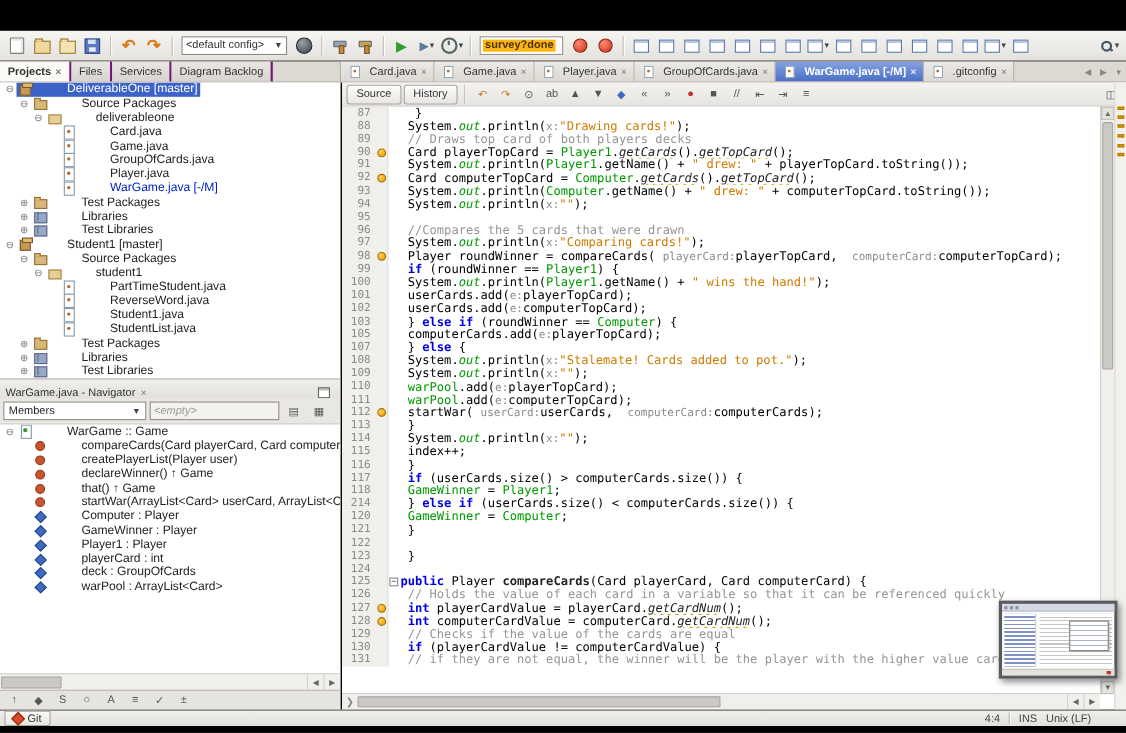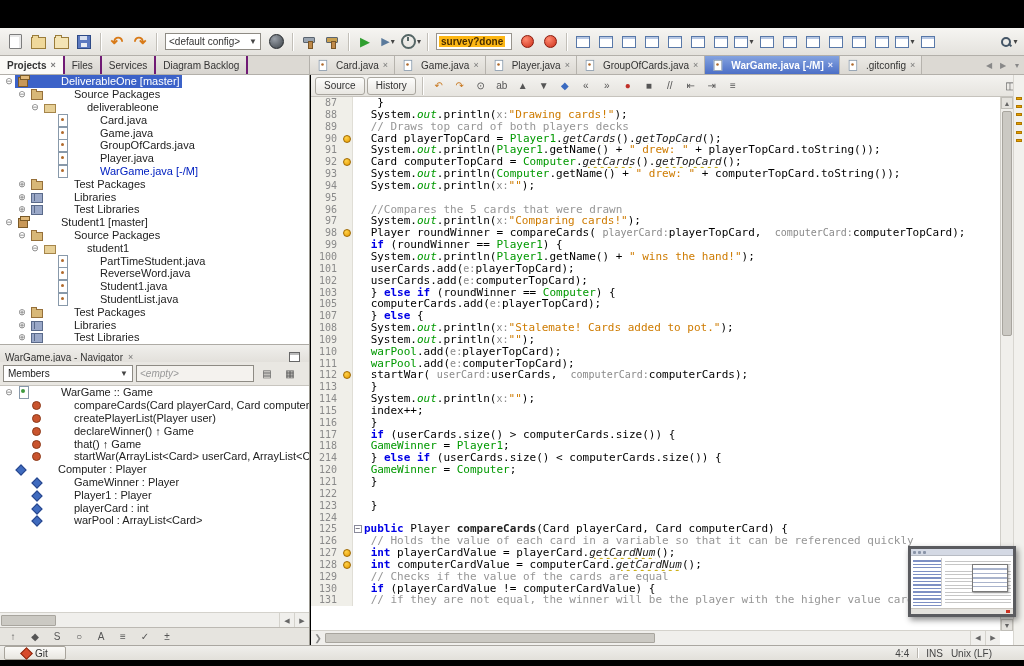--- a/index.html
+++ b/index.html
@@ -149,21 +149,21 @@
           font-size:7px;color:#666;background:#e4e2dd;border:1px solid #c0beb8;box-sizing:border-box;}
   .vthumb{position:absolute;left:1px;top:14px;width:10px;height:225px;background:#cbc9c3;border:1px solid #a8a59e;border-radius:2px;box-sizing:border-box;}
   .stripe{position:absolute;right:0;top:0;bottom:0;width:11px;background:#f2f1ed;border-left:1px solid #d8d6d0;box-sizing:border-box;}
   .smark{position:absolute;left:2px;width:6px;height:3px;background:#e8a000;border:1px solid #b07800;box-sizing:border-box;}
   .edhscroll{position:absolute;left:0;right:24px;bottom:0;height:14px;background:#f0efec;border-top:1px solid #d4d2cc;
              display:flex;align-items:stretch;}
   .foldhint{width:14px;display:flex;align-items:center;justify-content:center;color:#888;font-size:9px;flex:none;}
   
   .statusbar{position:absolute;left:0;top:645px;width:1024px;height:15px;background:linear-gradient(#f0efec,#e2e0da);
              border-top:1px solid #aaa7a1;display:flex;align-items:center;box-sizing:border-box;padding:0 4px;}
-  .gittab{display:flex;align-items:center;gap:4px;height:12px;padding:0 17px;font-size:10px;color:#333;
+  .gittab{display:flex;align-items:center;gap:4px;height:12px;padding:0 7px;font-size:10px;color:#333;
           background:linear-gradient(#fbfaf8,#e8e6e0);border:1px solid #a8a49c;border-radius:2px;}
   .gitdiamond{width:7px;height:7px;background:#d84a2a;border:1px solid #8a2a12;transform:rotate(45deg);}
   .stright{margin-left:auto;display:flex;align-items:center;gap:8px;padding-right:28px;font-size:10px;color:#444;}
   .sdiv{width:1px;height:10px;background:#b8b5ae;box-shadow:1px 0 0 #fff;}
   
   .thumb{position:absolute;left:908px;top:546px;width:108px;height:71px;background:#fff;
          border:3px solid #5a5b5f;box-shadow:2px 3px 6px rgba(0,0,0,.45);box-sizing:border-box;}
   .th-top{height:6px;background:#d4d9e4;border-bottom:1px solid #b8bcc4;display:flex;gap:2px;align-items:center;padding:0 2px;}
   .th-dot{width:3px;height:3px;background:#8a94a8;border-radius:1px;}
   .th-body{display:flex;height:52px;}
@@ -555,21 +555,21 @@
             <span class="tlb">that() ↑ Game</span>
           </span>
         </div>
         <div class="trow" style="padding-left: 16px;">
           <span class="texp"></span>
           <span class="tnode">
             <span class="ti method"></span>
             <span class="tlb">startWar(ArrayList&lt;Card&gt; userCard, ArrayList&lt;Card&gt; computerCard</span>
           </span>
         </div>
-        <div class="trow" style="">
+        <div class="trow" style="padding-left: 16px;">
           <span class="texp"></span>
           <span class="tnode">
             <span class="ti field"></span>
             <span class="tlb">Computer : Player</span>
           </span>
         </div>
         <div class="trow" style="padding-left: 16px;">
           <span class="texp"></span>
           <span class="tnode">
             <span class="ti field"></span>
@@ -581,20 +581,27 @@
           <span class="tnode">
             <span class="ti field"></span>
             <span class="tlb">Player1 : Player</span>
           </span>
         </div>
         <div class="trow" style="padding-left: 16px;">
           <span class="texp"></span>
           <span class="tnode">
             <span class="ti field"></span>
             <span class="tlb">playerCard : int</span>
+          </span>
+        </div>
+        <div class="trow" style="padding-left: 16px;">
+          <span class="texp"></span>
+          <span class="tnode">
+            <span class="ti field"></span>
+            <span class="tlb">deck : GroupOfCards</span>
           </span>
         </div>
         <div class="trow" style="padding-left: 16px;">
           <span class="texp"></span>
           <span class="tnode">
             <span class="ti field"></span>
             <span class="tlb">warPool : ArrayList&lt;Card&gt;</span>
           </span>
         </div>
       </div>

